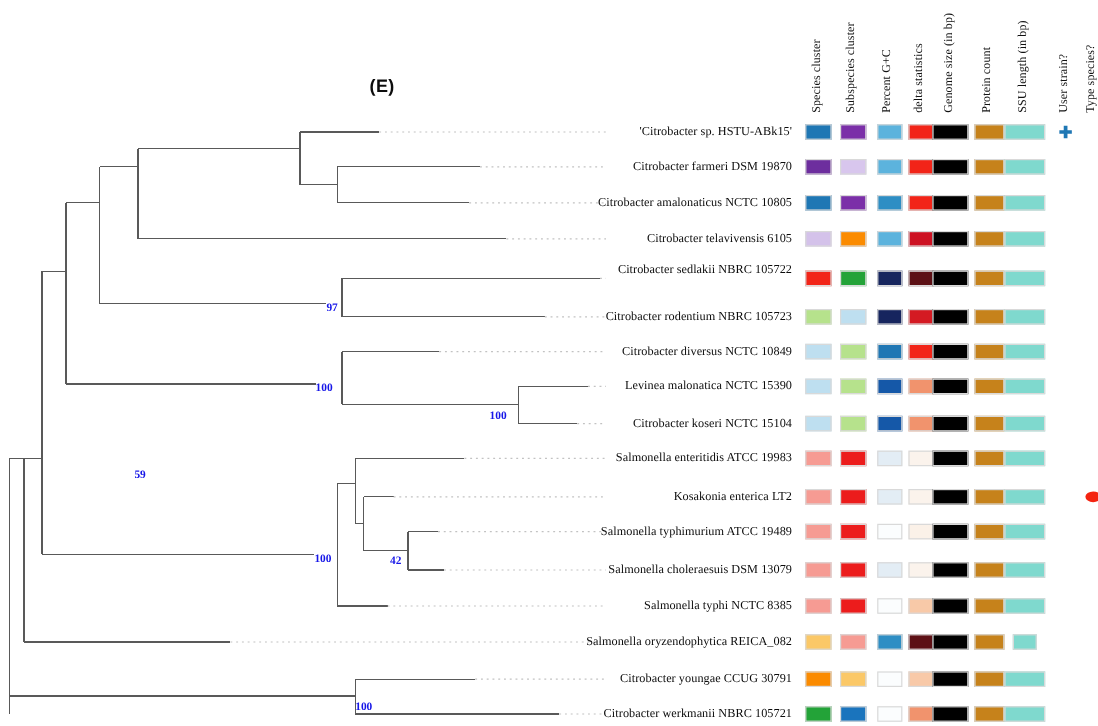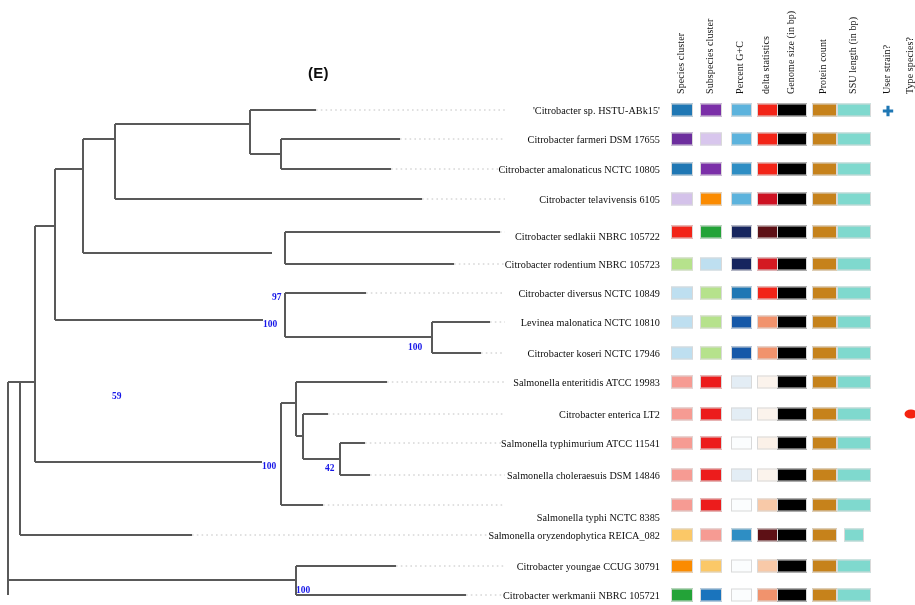--- a/index.html
+++ b/index.html
@@ -131,44 +131,44 @@
       <path d="M365,443 L505,443"></path>
       <path d="M370,475 L505,475"></path>
       <path d="M323,505 L505,505"></path>
       <path d="M192,535 L505,535"></path>
       <path d="M396,566 L505,566"></path>
       <path d="M466,595 L505,595"></path>
     </g>
   </svg>
 
   <div id="bootstraps">
-      <div class="bs-label" style="left: 272px; top: 253px; color: rgb(22, 22, 232); margin-top: 40px;">97</div>
+      <div class="bs-label" style="left: 272px; top: 253px; color: rgb(22, 22, 232);">97</div>
       <div class="bs-label" style="left: 263px; top: 320px; color: rgb(22, 22, 232);">100</div>
       <div class="bs-label" style="left: 408px; top: 343px; color: rgb(22, 22, 232);">100</div>
       <div class="bs-label" style="left: 112px; top: 392px; color: rgb(22, 22, 232);">59</div>
       <div class="bs-label" style="left: 262px; top: 462px; color: rgb(22, 22, 232);">100</div>
       <div class="bs-label" style="left: 325px; top: 464px; color: rgb(22, 22, 232);">42</div>
       <div class="bs-label" style="left: 296px; top: 586px; color: rgb(22, 22, 232);">100</div>
     </div>
 
   <div id="taxa-layer">
       <div class="taxon" style="top: 110px; right: 8px;">'Citrobacter sp. HSTU-ABk15'</div>
-      <div class="taxon" style="top: 139px; right: 8px;">Citrobacter farmeri DSM 17655</div>
+      <div class="taxon" style="top: 139px; right: 8px;">Citrobacter farmeri DSM 19870</div>
       <div class="taxon" style="top: 169px; right: 8px;">Citrobacter amalonaticus NCTC 10805</div>
       <div class="taxon" style="top: 199px; right: 8px;">Citrobacter telavivensis 6105</div>
-      <div class="taxon" style="top: 236px; right: 8px;">Citrobacter sedlakii NBRC 105722</div>
+      <div class="taxon" style="top: 225px; right: 8px;">Citrobacter sedlakii NBRC 105722</div>
       <div class="taxon" style="top: 264px; right: 8px; margin-left: 46px;">Citrobacter rodentium NBRC 105723</div>
       <div class="taxon" style="top: 293px; right: 8px;">Citrobacter diversus NCTC 10849</div>
-      <div class="taxon" style="top: 322px; right: 8px;">Levinea malonatica NCTC 10810</div>
-      <div class="taxon" style="top: 353px; right: 8px;">Citrobacter koseri NCTC 17946</div>
+      <div class="taxon" style="top: 322px; right: 8px;">Levinea malonatica NCTC 15390</div>
+      <div class="taxon" style="top: 353px; right: 8px;">Citrobacter koseri NCTC 15104</div>
       <div class="taxon" style="top: 382px; right: 8px;">Salmonella enteritidis ATCC 19983</div>
-      <div class="taxon" style="top: 414px; right: 8px;">Citrobacter enterica LT2</div>
-      <div class="taxon" style="top: 443px; right: 8px;">Salmonella typhimurium ATCC 11541</div>
-      <div class="taxon" style="top: 475px; right: 8px;">Salmonella choleraesuis DSM 14846</div>
-      <div class="taxon" style="top: 505px; right: 8px; margin-top: 12px;">Salmonella typhi NCTC 8385</div>
+      <div class="taxon" style="top: 414px; right: 8px;">Kosakonia enterica LT2</div>
+      <div class="taxon" style="top: 443px; right: 8px;">Salmonella typhimurium ATCC 19489</div>
+      <div class="taxon" style="top: 475px; right: 8px;">Salmonella choleraesuis DSM 13079</div>
+      <div class="taxon" style="top: 505px; right: 8px;">Salmonella typhi NCTC 8385</div>
       <div class="taxon" style="top: 535px; right: 8px;">Salmonella oryzendophytica REICA_082</div>
       <div class="taxon" style="top: 566px; right: 8px;">Citrobacter youngae CCUG 30791</div>
       <div class="taxon" style="top: 595px; right: 8px;">Citrobacter werkmanii NBRC 105721</div>
     </div>
 
   <div id="matrix">
       <div class="mrow" style="top: 110px;">
         <div class="cell" style="width: 22px; height: 13px; left: 3px; background: rgb(31, 119, 180);"></div>
         <div class="cell" style="width: 22px; height: 13px; left: 32px; background: rgb(123, 47, 168);"></div>
         <div class="cell" style="width: 21px; height: 13px; left: 62.5px; background: rgb(92, 179, 221);"></div>

